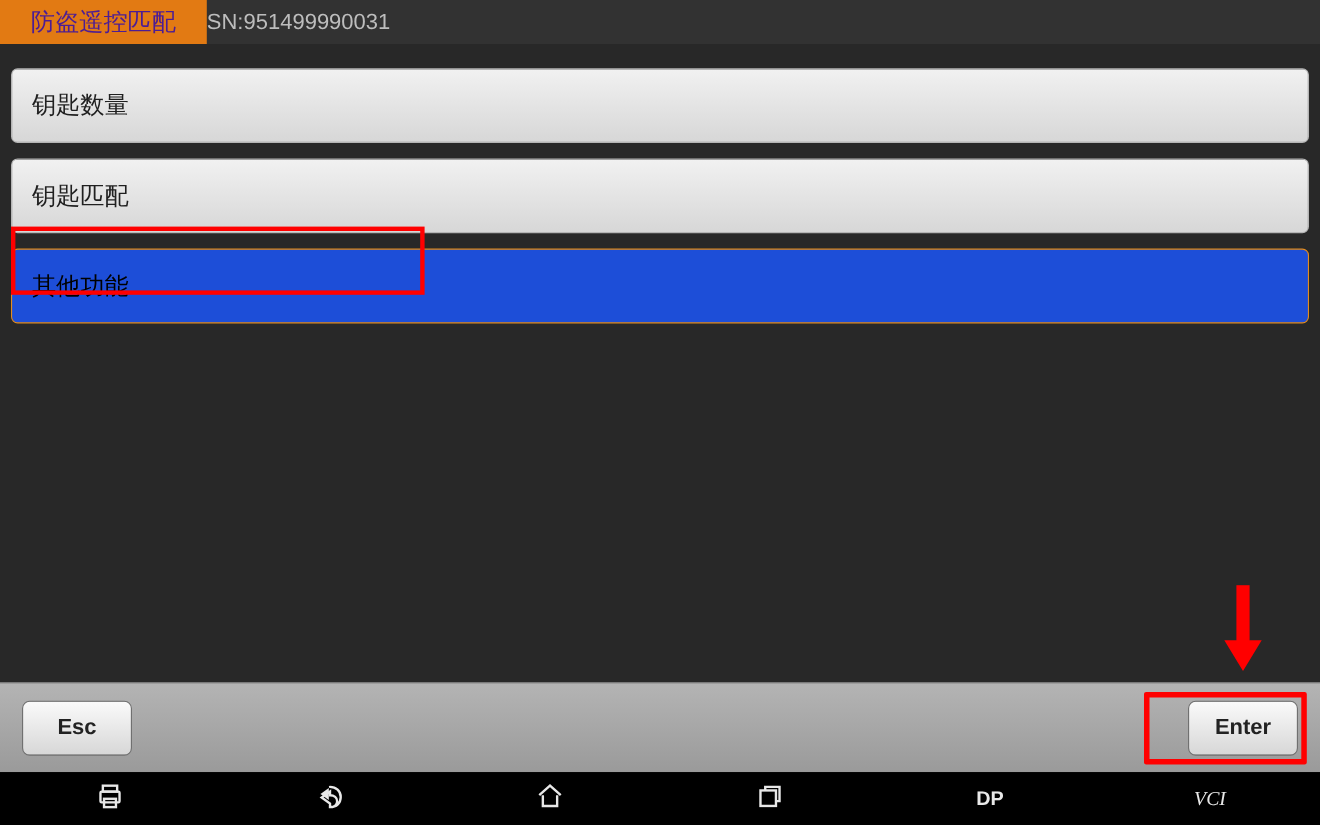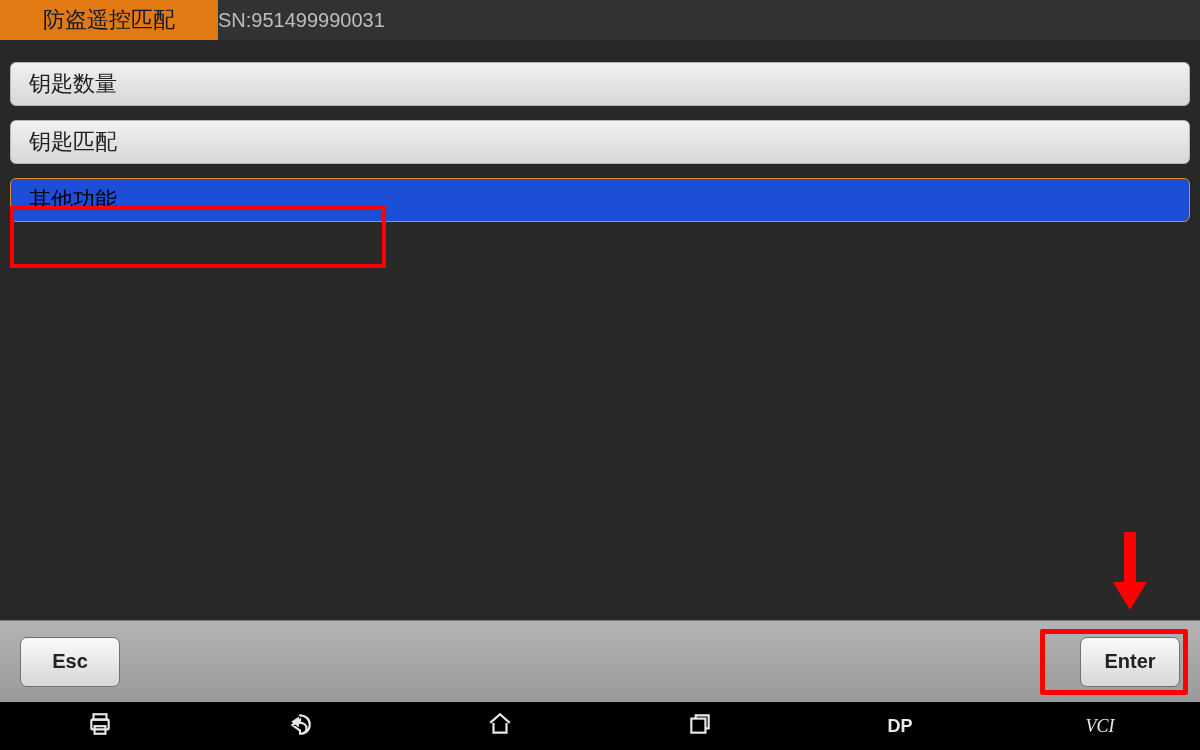--- a/index.html
+++ b/index.html
@@ -11,40 +11,40 @@
   .topbar {
     height: 40px;
     background: #323232;
     display: flex;
     align-items: center;
     color: #cfcfcf;
     font-size: 20px;
   }
   .topbar-tab {
     background: #e27a13;
-    color: #0f172a;
+    color: #4c1d95;
     height: 100%;
     display: flex;
     align-items: center;
-    padding: 0 43px;
+    padding: 0 28px;
     font-size: 22px;
   }
   .topbar-title { padding-left: 28px; flex: 1; }
   .topbar-sn { color: #bdbdbd; }
 
   
   .main {
     flex: 1;
     background: #282828;
     position: relative;
     padding: 22px 10px 0 10px;
   }
 
   .menu-item {
-    height: 44px;
+    height: 68px;
     border-radius: 6px;
     margin-bottom: 14px;
     display: flex;
     align-items: center;
     padding: 0 18px;
     font-size: 22px;
     color: #202020;
     border: 1px solid #b5b5b5;
     background: linear-gradient(#f1f1f1, #d7d7d7);
   }

